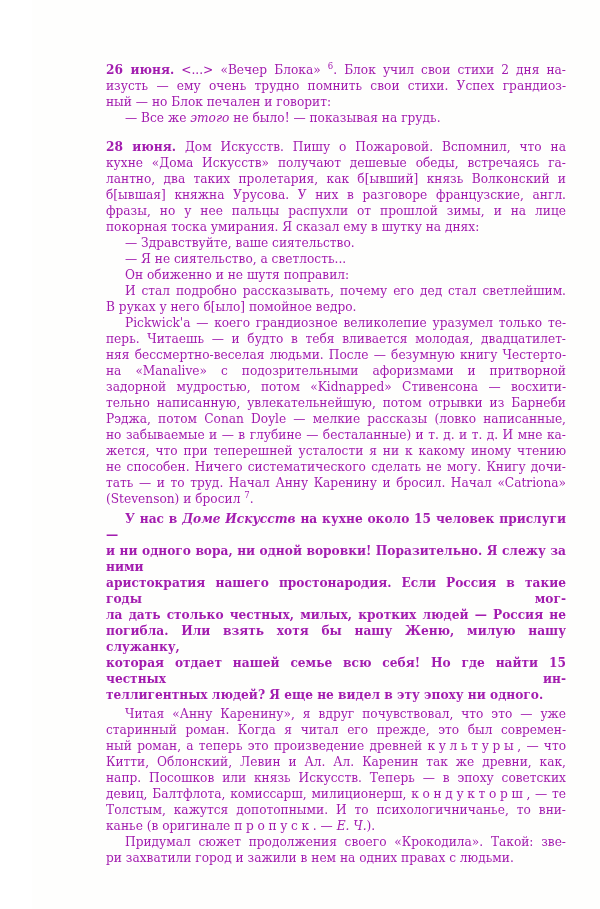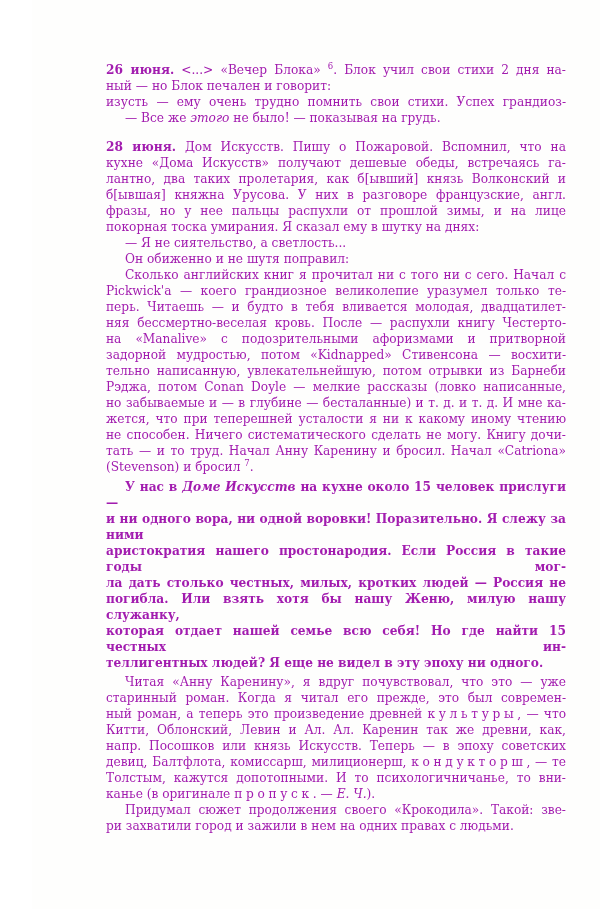--- a/index.html
+++ b/index.html
@@ -50,45 +50,51 @@
     padding-left: 16px;
   }
 </style>
 </head>
 <body>
 
 <div class="page">
   <div class="text-block">
       <div class="para">
         <div class="line"><span class="run-b">26 июня.</span><span> &lt;...&gt; «Вечер Блока» </span><span class="run-sup">6</span><span>. Блок учил свои стихи 2 дня на-</span></div>
+        <div class="line"><span>изусть — ему очень трудно помнить свои стихи. Успех грандиоз-</span></div>
         <div class="line last"><span>ный — но Блок печален и говорит:</span></div>
-        <div class="line"><span>изусть — ему очень трудно помнить свои стихи. Успех грандиоз-</span></div>
       </div>
       <div class="para indent">
         <div class="line last"><span>— Все же </span><span class="run-i">этого</span><span> не было! — показывая на грудь.</span></div>
       </div>
       <div class="para gap-large">
         <div class="line"><span class="run-b">28 июня.</span><span> Дом Искусств. Пишу о Пожаровой. Вспомнил, что на</span></div>
         <div class="line"><span>кухне «Дома Искусств» получают дешевые обеды, встречаясь га-</span></div>
         <div class="line"><span>лантно, два таких пролетария, как б[ывший] князь Волконский и</span></div>
         <div class="line"><span>б[ывшая] княжна Урусова. У них в разговоре французские, англ.</span></div>
         <div class="line"><span>фразы, но у нее пальцы распухли от прошлой зимы, и на лице</span></div>
         <div class="line last"><span>покорная тоска умирания. Я сказал ему в шутку на днях:</span></div>
       </div>
       <div class="para indent">
+        <div class="line last"><span>— Здравствуйте, ваше сиятельство.</span></div>
+      </div>
+      <div class="para indent">
         <div class="line last"><span>— Я не сиятельство, а светлость...</span></div>
       </div>
       <div class="para indent">
         <div class="line last"><span>Он обиженно и не шутя поправил:</span></div>
       </div>
       <div class="para indent">
-        <div class="line"><span>Сколько английских книг я прочитал ни с того ни с сего. Начал с</span></div>
+        <div class="line"><span>И стал подробно рассказывать, почему его дед стал светлейшим.</span></div>
+        <div class="line last"><span>В руках у него б[ыло] помойное ведро.</span></div>
+      </div>
+      <div class="para indent">
         <div class="line"><span>Pickwick'a — коего грандиозное великолепие уразумел только те-</span></div>
         <div class="line"><span>перь. Читаешь — и будто в тебя вливается молодая, двадцатилет-</span></div>
-        <div class="line"><span>няя бессмертно-веселая кровь. После — распухли книгу Честерто-</span></div>
+        <div class="line"><span>няя бессмертно-веселая людьми. После — безумную книгу Честерто-</span></div>
         <div class="line"><span>на «Manalive» с подозрительными афоризмами и притворной</span></div>
         <div class="line"><span>задорной мудростью, потом «Kidnapped» Стивенсона — восхити-</span></div>
         <div class="line"><span>тельно написанную, увлекательнейшую, потом отрывки из Барнеби</span></div>
         <div class="line"><span>Рэджа, потом Conan Doyle — мелкие рассказы (ловко написанные,</span></div>
         <div class="line"><span>но забываемые и — в глубине — бесталанные) и т. д. и т. д. И мне ка-</span></div>
         <div class="line"><span>жется, что при теперешней усталости я ни к какому иному чтению</span></div>
         <div class="line"><span>не способен. Ничего систематического сделать не могу. Книгу дочи-</span></div>
         <div class="line"><span>тать — и то труд. Начал Анну Каренину и бросил. Начал «Catriona»</span></div>
         <div class="line last"><span>(Stevenson) и бросил </span><span class="run-sup">7</span><span>.</span></div>
       </div>

